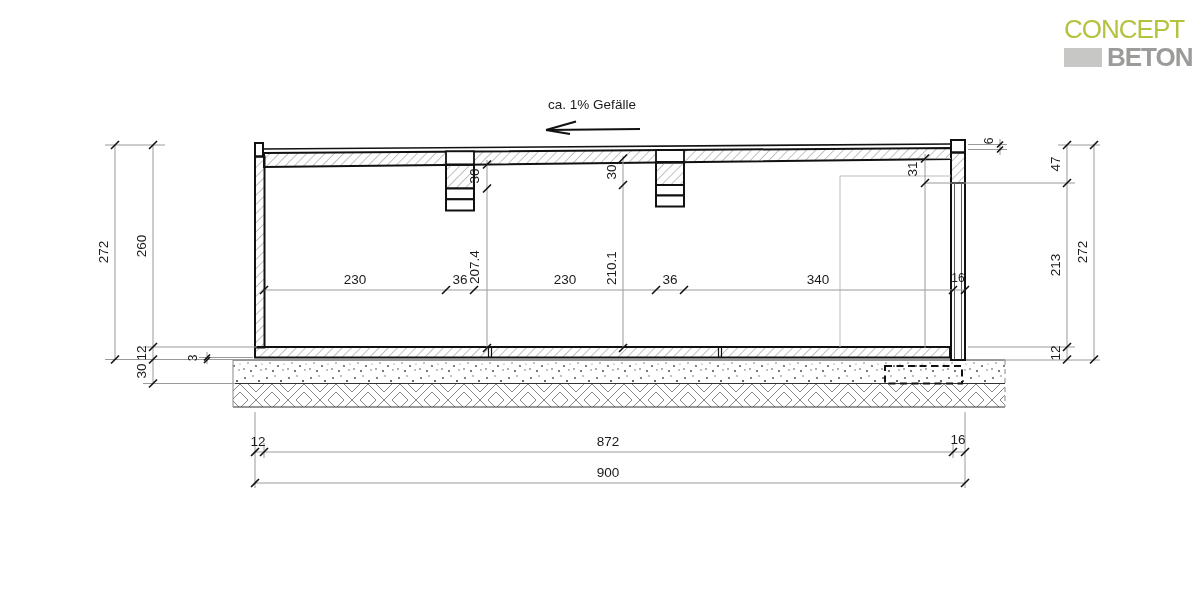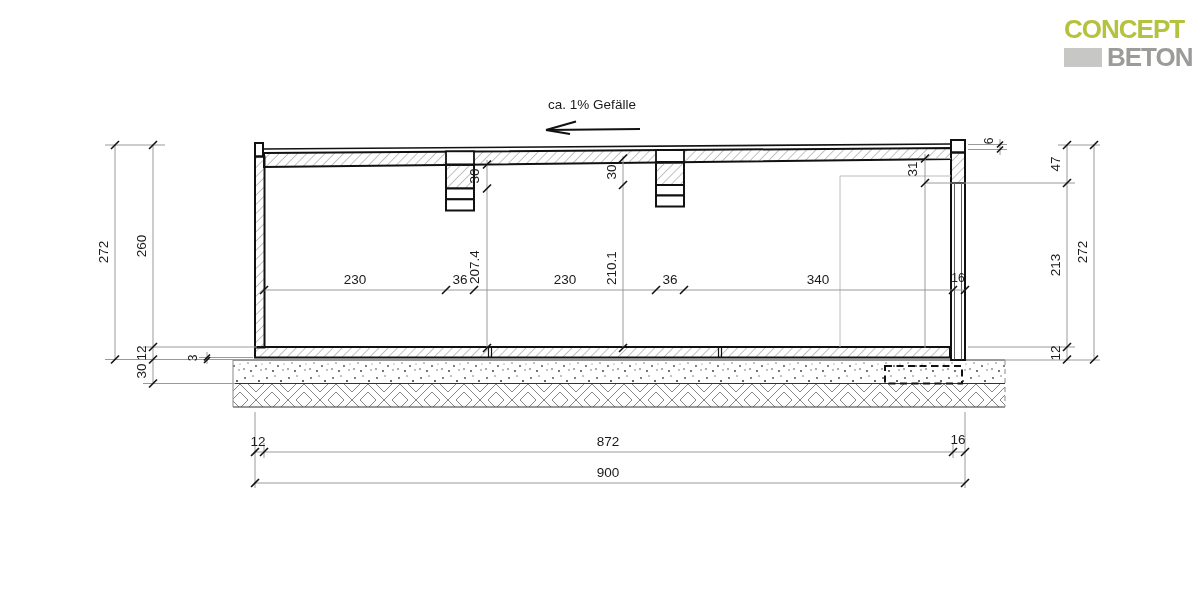--- a/index.html
+++ b/index.html
@@ -7,21 +7,21 @@
           font-family:"Liberation Sans",sans-serif;overflow:hidden;}
   .canvas svg{position:absolute;left:0;top:0;}
   svg text{fill:#1a1a1a;font-family:"Liberation Sans",sans-serif;font-size:13.5px;}
   svg text.small{font-size:12px;}
   .dimline{stroke:#9a9a9a;stroke-width:1;}
   .hidden-line{stroke:#bcbcbc;stroke-width:1;}
   .tk{stroke:#111;stroke-width:1.6;}
   .struct{stroke:#111;stroke-width:2;fill:#fff;}
   .thin{stroke:#111;stroke-width:1.2;fill:none;}
   .logo{position:absolute;left:1064px;top:16px;line-height:1;text-align:left;}
-  .logo-line1{font-weight:bold;font-size:26px;letter-spacing:-1px;color:#b5c23e;}
+  .logo-line1{font-weight:normal;font-size:26px;letter-spacing:-1px;color:#b5c23e;}
   .logo-line2{display:flex;align-items:center;margin-top:2px;}
   .logo-block{display:inline-block;width:38px;height:19px;background:#c7c7c6;margin-right:5px;}
   .logo-beton{font-weight:bold;font-size:26px;letter-spacing:-1px;color:#9b9b9a;}
 </style>
 </head>
 <body>
 
 <div class="canvas">
 
 <svg width="1200" height="593" viewBox="0 0 1200 593">

